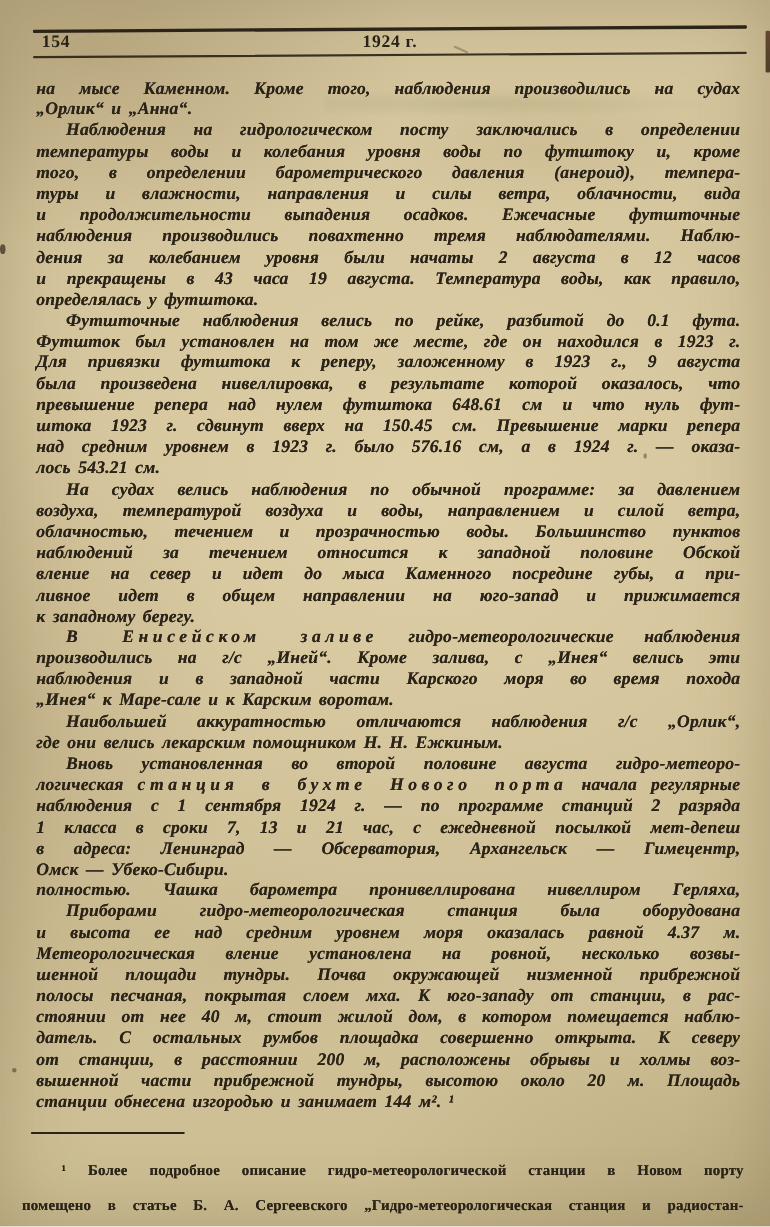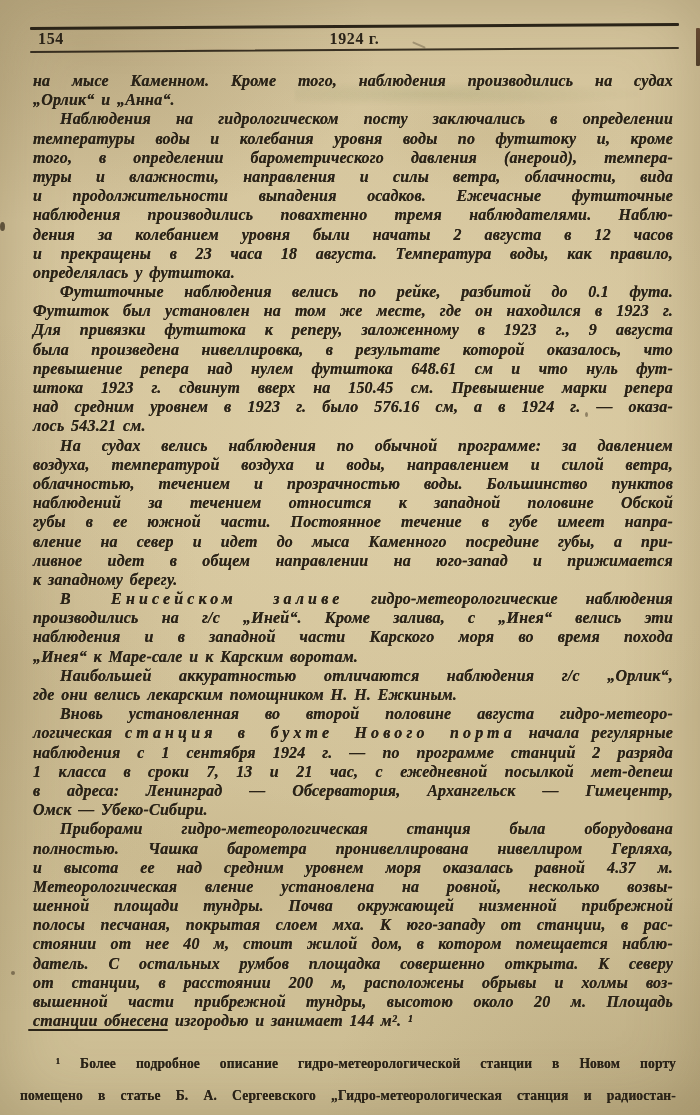--- a/index.html
+++ b/index.html
@@ -99,52 +99,51 @@
   <div class="body-text">
       <div class="tline">на мысе Каменном. Кроме того, наблюдения производились на судах</div>
       <div class="tline last">„Орлик“ и „Анна“.</div>
       <div class="tline indent">Наблюдения на гидрологическом посту заключались в определении</div>
       <div class="tline">температуры воды и колебания уровня воды по футштоку и, кроме</div>
       <div class="tline">того, в определении барометрического давления (анероид), темпера-</div>
       <div class="tline">туры и влажности, направления и силы ветра, облачности, вида</div>
       <div class="tline">и продолжительности выпадения осадков. Ежечасные футшточные</div>
       <div class="tline">наблюдения производились повахтенно тремя наблюдателями. Наблю-</div>
       <div class="tline">дения за колебанием уровня были начаты 2 августа в 12 часов</div>
-      <div class="tline">и прекращены в 23 часа 18 августа. Температура воды, как правило,</div>
+      <div class="tline">и прекращены в 43 часа 19 августа. Температура воды, как правило,</div>
       <div class="tline last">определялась у футштока.</div>
       <div class="tline indent">Футшточные наблюдения велись по рейке, разбитой до 0.1 фута.</div>
       <div class="tline">Футшток был установлен на том же месте, где он находился в 1923 г.</div>
       <div class="tline">Для привязки футштока к реперу, заложенному в 1923 г., 9 августа</div>
       <div class="tline">была произведена нивеллировка, в результате которой оказалось, что</div>
       <div class="tline">превышение репера над нулем футштока 648.61 см и что нуль фут-</div>
       <div class="tline">штока 1923 г. сдвинут вверх на 150.45 см. Превышение марки репера</div>
       <div class="tline">над средним уровнем в 1923 г. было 576.16 см, а в 1924 г. — оказа-</div>
       <div class="tline last">лось 543.21 см.</div>
       <div class="tline indent">На судах велись наблюдения по обычной программе: за давлением</div>
       <div class="tline">воздуха, температурой воздуха и воды, направлением и силой ветра,</div>
       <div class="tline">облачностью, течением и прозрачностью воды. Большинство пунктов</div>
       <div class="tline">наблюдений за течением относится к западной половине Обской</div>
-      <div class="tline">губы в ее южной части. Постоянное течение в губе имеет напра-</div>
       <div class="tline">вление на север и идет до мыса Каменного посредине губы, а при-</div>
       <div class="tline">ливное идет в общем направлении на юго-запад и прижимается</div>
       <div class="tline last">к западному берегу.</div>
       <div class="tline indent"><span class="ls">В Енисейском заливе</span><span> гидро-метеорологические наблюдения</span></div>
       <div class="tline">производились на г/с „Иней“. Кроме залива, с „Инея“ велись эти</div>
       <div class="tline">наблюдения и в западной части Карского моря во время похода</div>
       <div class="tline last">„Инея“ к Маре-сале и к Карским воротам.</div>
       <div class="tline indent">Наибольшей аккуратностью отличаются наблюдения г/с „Орлик“,</div>
       <div class="tline last">где они велись лекарским помощником Н. Н. Ежкиным.</div>
       <div class="tline indent">Вновь установленная во второй половине августа гидро-метеоро-</div>
       <div class="tline"><span>логическая </span><span class="ls">станция в бухте Нового порта</span><span> начала регулярные</span></div>
       <div class="tline">наблюдения с 1 сентября 1924 г. — по программе станций 2 разряда</div>
       <div class="tline">1 класса в сроки 7, 13 и 21 час, с ежедневной посылкой мет-депеш</div>
       <div class="tline">в адреса: Ленинград — Обсерватория, Архангельск — Гимецентр,</div>
       <div class="tline last">Омск — Убеко-Сибири.</div>
+      <div class="tline">полностью. Чашка барометра пронивеллирована нивеллиром Герляха,</div>
       <div class="tline indent">Приборами гидро-метеорологическая станция была оборудована</div>
-      <div class="tline">полностью. Чашка барометра пронивеллирована нивеллиром Герляха,</div>
       <div class="tline">и высота ее над средним уровнем моря оказалась равной 4.37 м.</div>
       <div class="tline">Метеорологическая вление установлена на ровной, несколько возвы-</div>
       <div class="tline">шенной площади тундры. Почва окружающей низменной прибрежной</div>
       <div class="tline">полосы песчаная, покрытая слоем мха. К юго-западу от станции, в рас-</div>
       <div class="tline">стоянии от нее 40 м, стоит жилой дом, в котором помещается наблю-</div>
       <div class="tline">датель. С остальных румбов площадка совершенно открыта. К северу</div>
       <div class="tline">от станции, в расстоянии 200 м, расположены обрывы и холмы воз-</div>
       <div class="tline">вышенной части прибрежной тундры, высотою около 20 м. Площадь</div>
       <div class="tline last">станции обнесена изгородью и занимает 144 м². ¹</div>
     </div>

